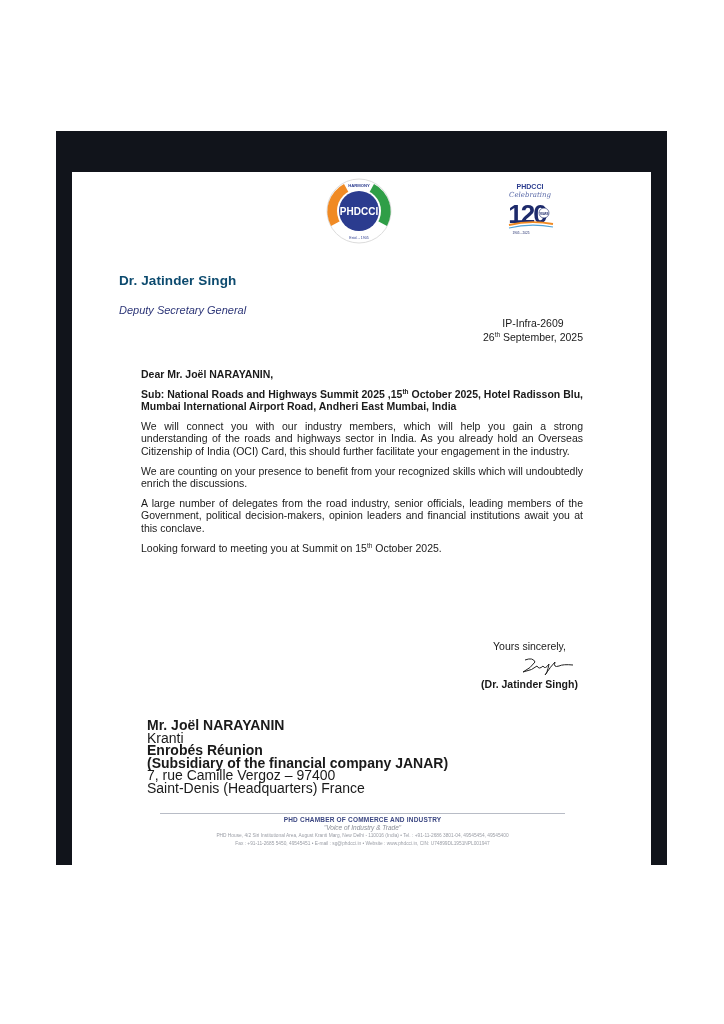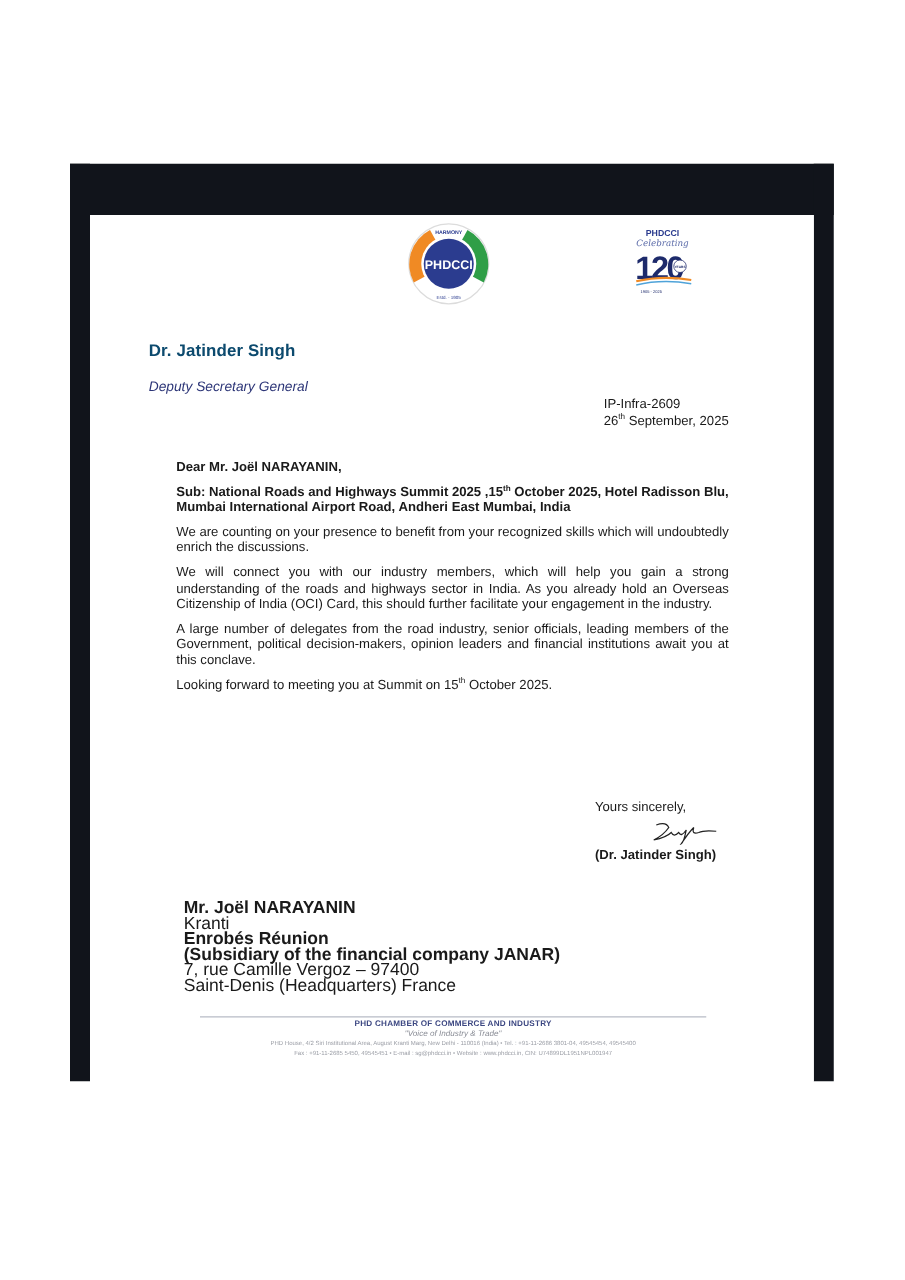--- a/index.html
+++ b/index.html
@@ -12,30 +12,30 @@
     .frame-right { position: absolute; left: 651px; top: 131px; width: 16px; height: 734px; background: #11141b; }
     .page { position: absolute; left: 72px; top: 172px; width: 579px; height: 693px; background: #fff; }
 
     .logo-main { position: absolute; left: 326px; top: 178px; width: 66px; height: 66px; }
     .logo-120 { position: absolute; left: 497px; top: 180px; width: 66px; height: 56px; }
 
     .sender { position: absolute; left: 119px; top: 273px; }
     .sender-name { font-weight: bold; font-size: 13.5px; color: #0c4a6e; letter-spacing: 0.1px; }
     .sender-title { font-style: italic; font-size: 11px; color: #2c3577; margin-top: 16px; }
 
-    .ref { position: absolute; right: 141px; top: 316px; text-align: left; font-size: 10.5px; line-height: 14px; }
+    .ref { position: absolute; right: 141px; top: 316px; text-align: center; font-size: 10.5px; line-height: 14px; }
     sup { font-size: 6.5px; vertical-align: super; line-height: 0; }
 
     .body { position: absolute; left: 141px; top: 368px; width: 442px; font-size: 10.5px; line-height: 12.6px; }
     .greeting { font-weight: bold; margin-bottom: 7px; }
     .subject { font-weight: bold; text-align: justify; margin-bottom: 7px; }
     .para { text-align: justify; margin-bottom: 7px; }
     .para b { font-weight: bold; }
 
-    .closing { position: absolute; left: 476px; top: 640px; width: 107px; text-align: left; font-size: 10.5px; }
+    .closing { position: absolute; left: 476px; top: 640px; width: 107px; text-align: center; font-size: 10.5px; }
     .signature { display: block; height: 22px; margin: 2px 0 2px auto; width: 80px; }
     .signer { font-weight: bold; }
 
     .recipient { position: absolute; left: 147px; top: 719px; font-size: 14px; line-height: 12.6px; }
     .recipient .bold { font-weight: bold; }
 
     .footer-rule { position: absolute; left: 160px; top: 813px; width: 405px; height: 1px; background: #b8bcc6; }
     .footer { position: absolute; left: 150px; top: 816px; width: 425px; text-align: center; color: #8a8d96; }
     .footer-org { font-size: 6.5px; font-weight: bold; color: #3c4782; letter-spacing: 0.2px; }
     .footer-tag { font-size: 6.5px; font-style: italic; color: #8a8d96; margin-top: 1px; }
@@ -77,22 +77,22 @@
 </div>
 
 <div class="ref">
   <div>IP-Infra-2609</div>
   <div><span>26</span><sup>th</sup><span> September, 2025</span></div>
 </div>
 
 <div class="body">
   <div class="greeting">Dear Mr. Joël NARAYANIN,</div>
   <div class="subject"><span>Sub: National Roads and Highways Summit 2025 ,15</span><sup>th</sup><span> October 2025, Hotel Radisson Blu, Mumbai International Airport Road, Andheri East Mumbai, India</span></div>
+  <div class="para">We will connect you with our industry members, which will help you gain a strong understanding of the roads and highways sector in India. As you already hold an Overseas Citizenship of India (OCI) Card, this should further facilitate your engagement in the industry.</div>
   <div class="para">We are counting on your presence to benefit from your recognized skills which will undoubtedly enrich the discussions.</div>
-  <div class="para">We will connect you with our industry members, which will help you gain a strong understanding of the roads and highways sector in India. As you already hold an Overseas Citizenship of India (OCI) Card, this should further facilitate your engagement in the industry.</div>
   <div class="para">A large number of delegates from the road industry, senior officials, leading members of the Government, political decision-makers, opinion leaders and financial institutions await you at this conclave.</div>
   <div class="para"><span>Looking forward to meeting you at Summit on 15</span><sup>th</sup><span> October 2025.</span></div>
 </div>
 
 <div class="closing">
   <div>Yours sincerely,</div>
   <svg class="signature" viewBox="0 0 80 22">
     <path d="M22 6 Q30 3 32 8 Q28 14 20 18 Q30 16 34 12 Q36 16 40 12 Q42 16 46 10 Q44 20 42 21 Q48 12 52 8 Q50 14 56 12 Q60 10 70 11" stroke="#222" stroke-width="1" fill="none"></path>
   </svg>
   <div class="signer">(Dr. Jatinder Singh)</div>

